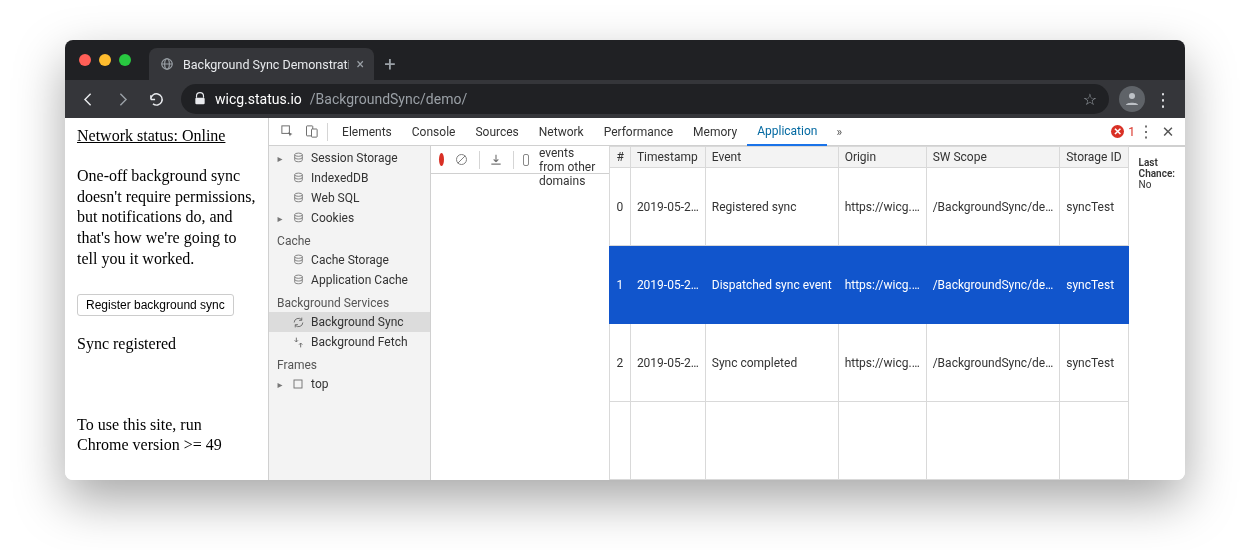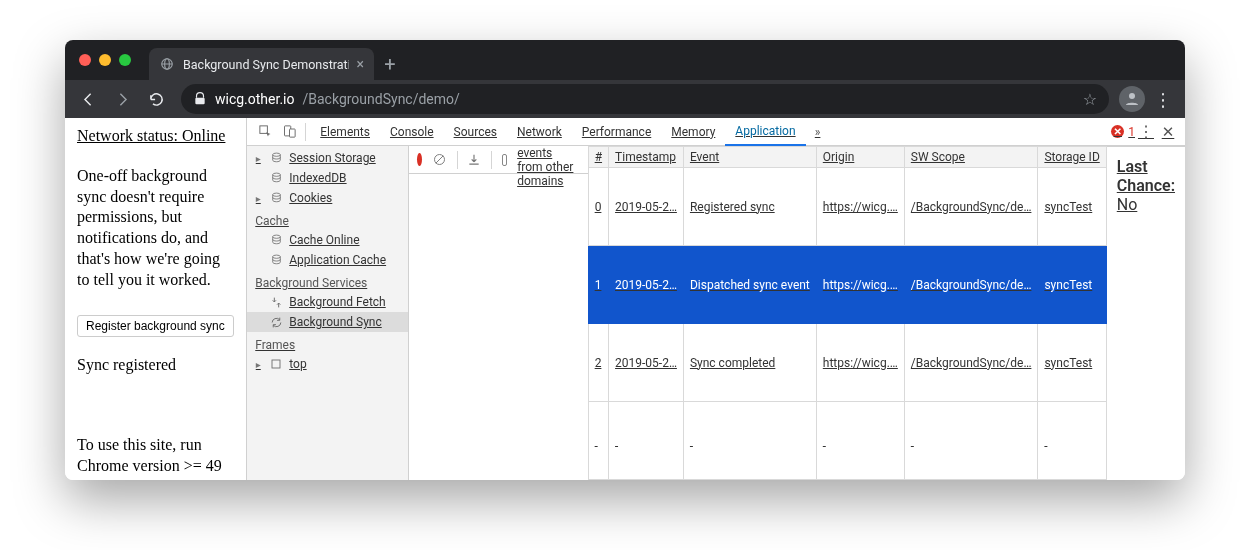--- a/index.html
+++ b/index.html
@@ -125,21 +125,20 @@
   .page .footer { margin-top:60px; }
   
   .devtools {
     flex:1;
     border-left:1px solid #d0d0d0;
     display:flex;
     flex-direction:column;
     font-size:12px;
     color:#333;
     background:#fff;
-    text-decoration:underline;
   }
   .dt-topbar {
     height:28px;
     border-bottom:1px solid #d0d0d0;
     display:flex;
     align-items:center;
     gap:0;
     padding:0 6px;
   }
   .dt-topbar .ic { width:24px;height:24px;display:flex;align-items:center;justify-content:center;color:#555; }
@@ -191,21 +190,21 @@
     text-align:left;
     white-space:nowrap;
     overflow:hidden;
     height:20px;
   }
   table.events th { background:#f3f3f3;font-weight:normal;color:#333; }
   table.events tr.sel td { background:#1155cc;color:#fff;border-color:#1155cc; }
   .col-idx{width:36px;} .col-ts{width:86px;} .col-ev{width:148px;}
   .col-or{width:90px;} .col-sw{width:150px;} .col-id{}
   table.events tbody tr.empty td{height:20px;}
-  .detail { padding:10px 10px;border-top:1px solid #d0d0d0;font-size:16px; }
+  .detail { padding:10px 10px;border-top:1px solid #d0d0d0;font-size:10px; }
   .detail b{font-weight:600;}
   
   svg{display:block;}
 </style>
 </head>
 <body>
 
 <div class="browser-window">
 
   <div class="tabstrip">
@@ -244,21 +243,21 @@
           <path d="M4 12a8 8 0 1 1 3 6.2M4 12V6m0 6h6" fill="none" stroke="#e8eaed" stroke-width="2"></path>
         </svg>
       </div>
     <div class="addr">
       <span class="lock">
           <svg viewBox="0 0 24 24">
             <path d="M6 10V7a6 6 0 0 1 12 0v3" fill="none" stroke="#e8eaed" stroke-width="2"></path>
             <rect x="4" y="10" width="16" height="11" rx="2" fill="#e8eaed"></rect>
           </svg>
         </span>
-      <span class="host">wicg.other.io</span>
+      <span class="host">wicg.status.io</span>
         <span class="path">/BackgroundSync/demo/</span>
       <span class="star">☆</span>
     </div>
     <div class="avatar">
       <svg viewBox="0 0 24 24" width="18" height="18">
           <circle cx="12" cy="8" r="4" fill="#bdc1c6"></circle>
           <path d="M4 20c0-4 16-4 16 0" fill="#bdc1c6"></path>
         </svg>
     </div>
     <div class="kebab">⋮</div>
@@ -328,20 +327,31 @@
                 <span class="ico">
                   <svg viewBox="0 0 24 24" width="13" height="13">
                     <ellipse cx="12" cy="5" rx="7" ry="3" fill="none" stroke="#6e6e6e" stroke-width="1.5"></ellipse>
                     <path d="M5 5v10c0 1.7 3 3 7 3s7-1.3 7-3V5" fill="none" stroke="#6e6e6e" stroke-width="1.5"></path>
                     <path d="M5 10c0 1.7 3 3 7 3s7-1.3 7-3" fill="none" stroke="#6e6e6e" stroke-width="1.5"></path>
                   </svg>
                 </span>
                 <span>IndexedDB</span>
               </div>
               <div class="sb-item">
+                <span class="arr"></span>
+                <span class="ico">
+                  <svg viewBox="0 0 24 24" width="13" height="13">
+                    <ellipse cx="12" cy="5" rx="7" ry="3" fill="none" stroke="#6e6e6e" stroke-width="1.5"></ellipse>
+                    <path d="M5 5v10c0 1.7 3 3 7 3s7-1.3 7-3V5" fill="none" stroke="#6e6e6e" stroke-width="1.5"></path>
+                    <path d="M5 10c0 1.7 3 3 7 3s7-1.3 7-3" fill="none" stroke="#6e6e6e" stroke-width="1.5"></path>
+                  </svg>
+                </span>
+                <span>Web SQL</span>
+              </div>
+              <div class="sb-item">
                 <span class="arr">▸</span>
                 <span class="ico">
                   <svg viewBox="0 0 24 24" width="13" height="13">
                     <ellipse cx="12" cy="5" rx="7" ry="3" fill="none" stroke="#6e6e6e" stroke-width="1.5"></ellipse>
                     <path d="M5 5v10c0 1.7 3 3 7 3s7-1.3 7-3V5" fill="none" stroke="#6e6e6e" stroke-width="1.5"></path>
                     <path d="M5 10c0 1.7 3 3 7 3s7-1.3 7-3" fill="none" stroke="#6e6e6e" stroke-width="1.5"></path>
                   </svg>
                 </span>
                 <span>Cookies</span>
               </div>
@@ -350,54 +360,54 @@
           <div id="sb-cache">
               <div class="sb-item">
                 <span class="arr"></span>
                 <span class="ico">
                   <svg viewBox="0 0 24 24" width="13" height="13">
                     <ellipse cx="12" cy="5" rx="7" ry="3" fill="none" stroke="#6e6e6e" stroke-width="1.5"></ellipse>
                     <path d="M5 5v10c0 1.7 3 3 7 3s7-1.3 7-3V5" fill="none" stroke="#6e6e6e" stroke-width="1.5"></path>
                     <path d="M5 10c0 1.7 3 3 7 3s7-1.3 7-3" fill="none" stroke="#6e6e6e" stroke-width="1.5"></path>
                   </svg>
                 </span>
-                <span>Cache Online</span>
+                <span>Cache Storage</span>
               </div>
               <div class="sb-item">
                 <span class="arr"></span>
                 <span class="ico">
                   <svg viewBox="0 0 24 24" width="13" height="13">
                     <ellipse cx="12" cy="5" rx="7" ry="3" fill="none" stroke="#6e6e6e" stroke-width="1.5"></ellipse>
                     <path d="M5 5v10c0 1.7 3 3 7 3s7-1.3 7-3V5" fill="none" stroke="#6e6e6e" stroke-width="1.5"></path>
                     <path d="M5 10c0 1.7 3 3 7 3s7-1.3 7-3" fill="none" stroke="#6e6e6e" stroke-width="1.5"></path>
                   </svg>
                 </span>
                 <span>Application Cache</span>
               </div>
             </div>
           <div class="sb-heading">Background Services</div>
           <div id="sb-bg">
-              <div class="sb-item">
-                <span class="arr"></span>
-                <span class="ico">
-                  <svg viewBox="0 0 24 24" width="13" height="13">
-                    <path d="M8 3v8m0 0l-3-3m3 3l3-3M16 21v-8m0 0l-3 3m3-3l3 3" fill="none" stroke="#6e6e6e" stroke-width="1.8"></path>
-                  </svg>
-                </span>
-                <span>Background Fetch</span>
-              </div>
               <div class="sb-item selected">
                 <span class="arr"></span>
                 <span class="ico">
                   <svg viewBox="0 0 24 24" width="13" height="13">
                     <path d="M4 12a8 8 0 0 1 14-5M20 12a8 8 0 0 1-14 5" fill="none" stroke="#6e6e6e" stroke-width="1.8"></path>
                     <path d="M18 3v5h-5M6 21v-5h5" fill="none" stroke="#6e6e6e" stroke-width="1.8"></path>
                   </svg>
                 </span>
                 <span>Background Sync</span>
+              </div>
+              <div class="sb-item">
+                <span class="arr"></span>
+                <span class="ico">
+                  <svg viewBox="0 0 24 24" width="13" height="13">
+                    <path d="M8 3v8m0 0l-3-3m3 3l3-3M16 21v-8m0 0l-3 3m3-3l3 3" fill="none" stroke="#6e6e6e" stroke-width="1.8"></path>
+                  </svg>
+                </span>
+                <span>Background Fetch</span>
               </div>
             </div>
           <div class="sb-heading">Frames</div>
           <div id="sb-frames">
               <div class="sb-item">
                 <span class="arr">▸</span>
                 <span class="ico">
                   <svg viewBox="0 0 24 24" width="12" height="12">
                     <rect x="4" y="4" width="16" height="16" fill="none" stroke="#6e6e6e" stroke-width="1.8"></rect>
                   </svg>

